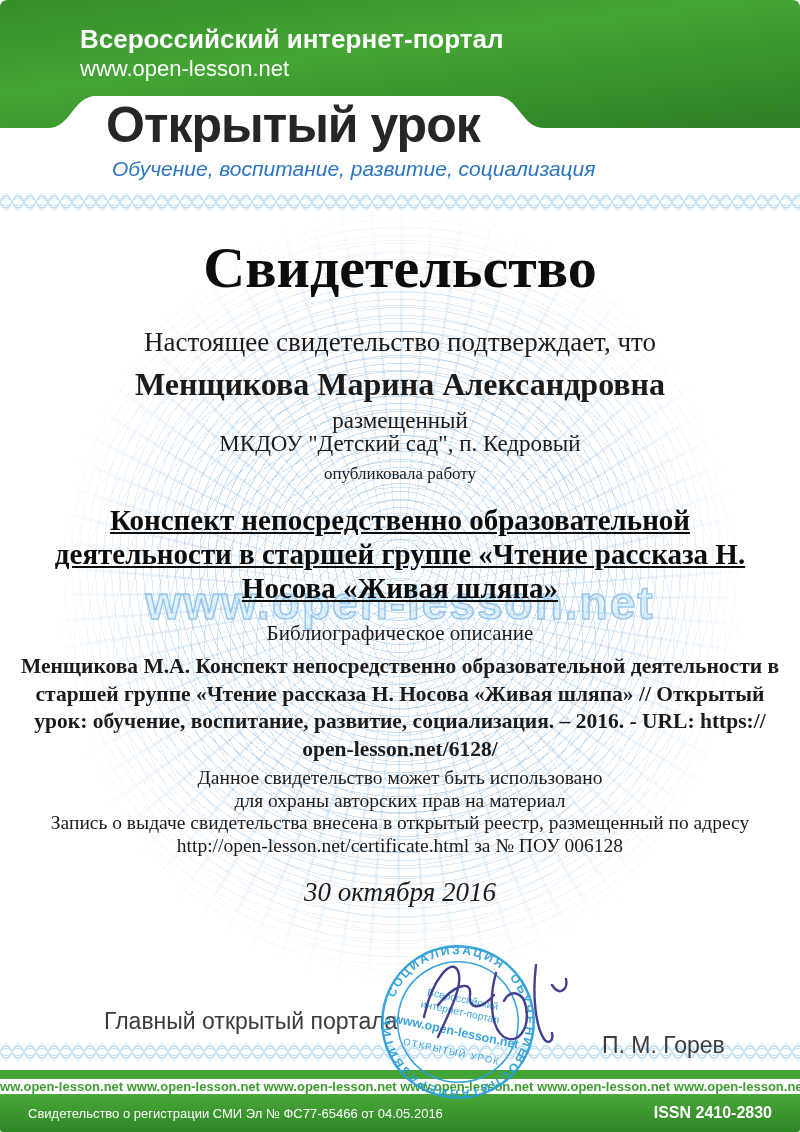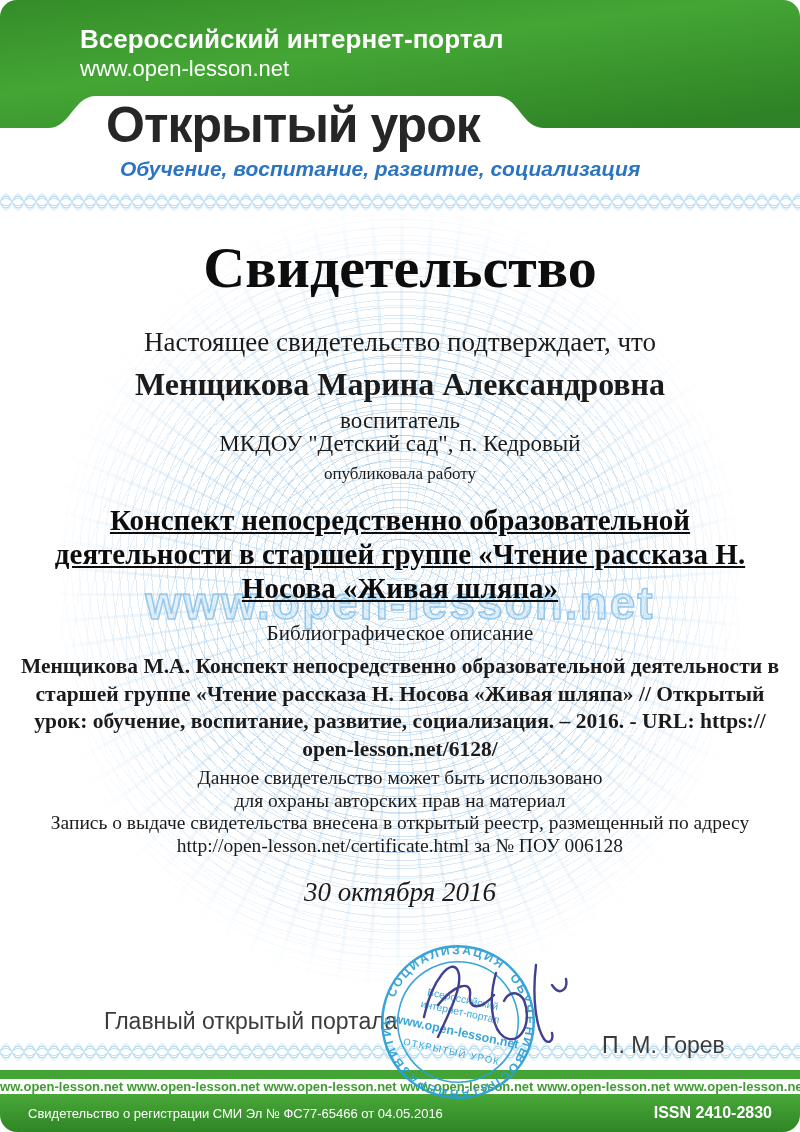--- a/index.html
+++ b/index.html
@@ -1,27 +1,27 @@
 <!DOCTYPE html>
 <html><head>
 <meta charset="utf-8">
 <style>
   html,body{margin:0;padding:0;background:#ffffff;}
   .page{
     position:relative;width:800px;height:1132px;background:#ffffff;
-    border-radius:17px;overflow:hidden;
+    border-radius:3px;overflow:hidden;
     font-family:"Liberation Sans",sans-serif;
   }
   
   .header{position:absolute;left:0;top:0;width:800px;height:200px;z-index:3;}
   .header svg{position:absolute;left:0;top:0;}
   .portal-title{position:absolute;left:80px;top:24px;font-size:26px;font-weight:bold;color:#ffffff;letter-spacing:0px;}
   .portal-url{position:absolute;left:80px;top:56px;font-size:22px;color:#ffffff;}
   .site-name{position:absolute;left:106px;top:96px;font-size:50px;font-weight:600;color:#262626;letter-spacing:-1px;}
-  .site-tagline{position:absolute;left:112px;top:157px;font-size:21px;font-style:italic;font-weight:700;color:#2b74c2;margin-left:8px;}
+  .site-tagline{position:absolute;left:112px;top:157px;font-size:21px;font-style:italic;font-weight:400;color:#2b74c2;}
   
   .band{position:absolute;left:0;width:800px;height:24px;z-index:1;}
   .band1{top:190px;}
   .band2{top:1040px;}
   .rosette{
     position:absolute;left:60px;top:212px;width:680px;height:800px;z-index:0;
     background:
       repeating-radial-gradient(circle at 50% 44%, rgba(122,178,226,0.38) 0 1px, transparent 1px 8px),
       repeating-radial-gradient(circle at 50% 54%, rgba(122,178,226,0.30) 0 1px, transparent 1px 13px),
       repeating-conic-gradient(from 0deg at 50% 48%, rgba(122,178,226,0.22) 0deg 0.6deg, transparent 0.6deg 4.5deg);
@@ -124,21 +124,21 @@
       </defs>
       <rect width="800" height="24" fill="url(#braid2)"></rect>
     </svg>
   </div>
   <div class="rosette"></div>
   <div class="watermark">www.open-lesson.net</div>
 
   <div class="cline ser intro">Настоящее свидетельство подтверждает, что</div>
   <div class="cline ser cert-title">Свидетельство</div>
   <div class="cline ser recipient-name">Менщикова Марина Александровна</div>
-  <div class="cline ser recipient-role">воспитатель</div>
+  <div class="cline ser recipient-role">размещенный</div>
   <div class="cline ser recipient-org">МКДОУ "Детский сад", п. Кедровый</div>
   <div class="cline ser action">опубликовала работу</div>
 
   <div class="cline ser work-title">
     <div>Конспект непосредственно образовательной</div>
     <div>деятельности в старшей группе «Чтение рассказа Н.</div>
     <div>Носова «Живая шляпа»</div>
   </div>
 
   <div class="cline ser biblio-label">Библиографическое описание</div>

